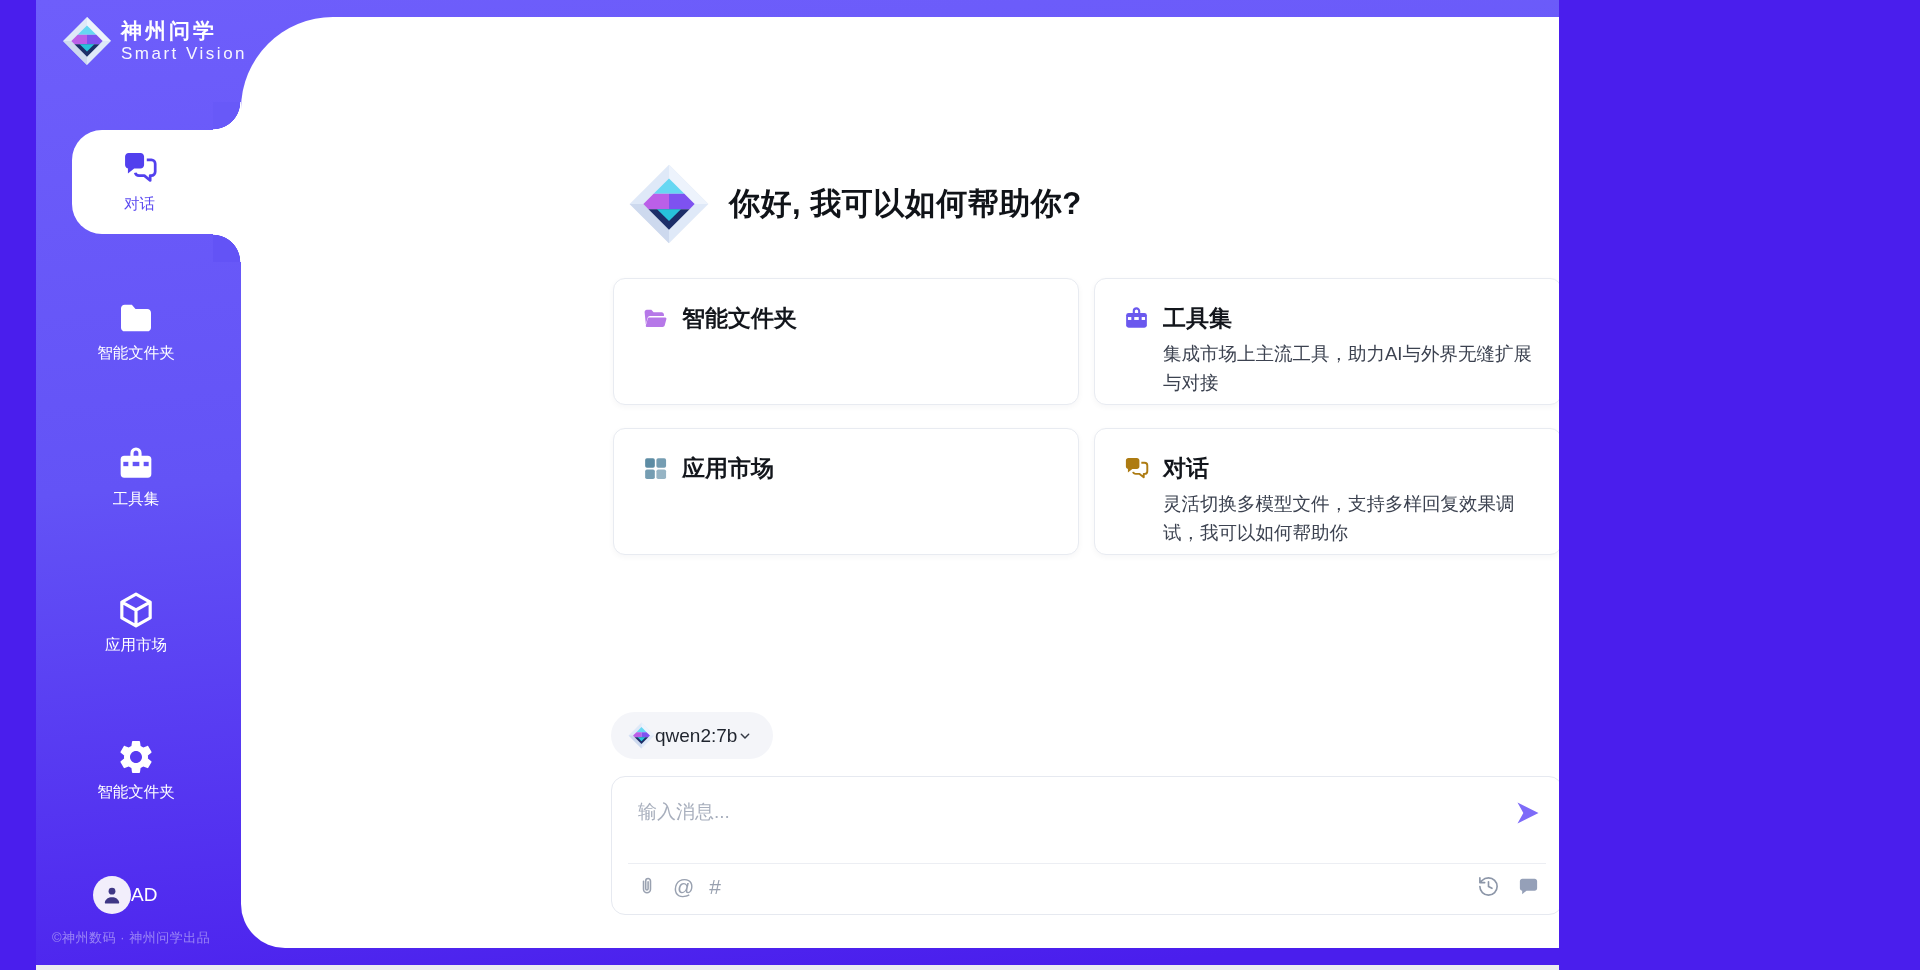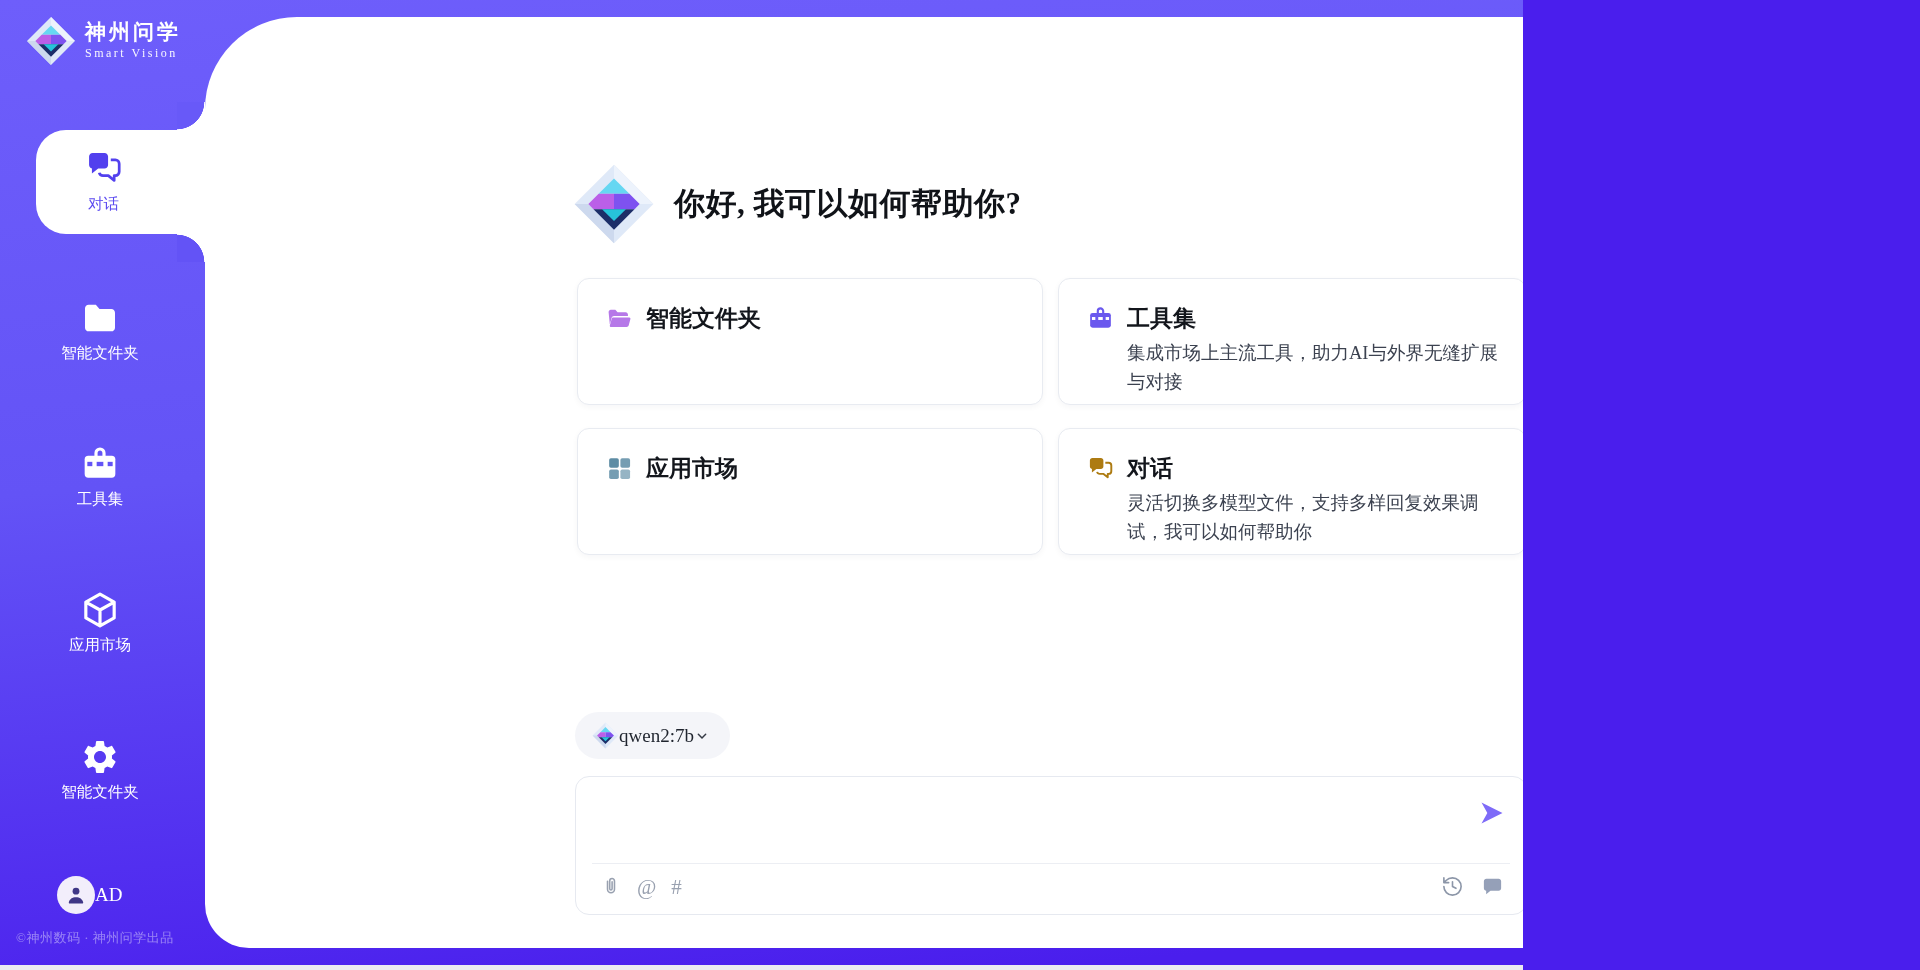--- a/index.html
+++ b/index.html
@@ -1,48 +1,48 @@
 <!DOCTYPE html>
 <html><head>
 <meta charset="utf-8">
 <style>
   html,body{margin:0;padding:0;background:#4a1eed;}
   .stage{position:relative;width:1523px;height:970px;overflow:hidden;
     background:linear-gradient(175deg,#6e5efb 0%,#6353f6 45%,#4a1eed 96%);
-    font-family:Liberation Serif, serif;}
+    font-family:Liberation Sans, sans-serif;margin-left:36px;}
   
   .main-panel{position:absolute;left:205px;top:17px;width:1700px;height:931px;
     background:#fff;border-radius:92px 44px 44px 44px;}
   .bottom-strip{position:absolute;left:0;bottom:0;width:1920px;height:5px;background:#ebebf1;}
   
   .brand{position:absolute;left:26px;top:16px;display:flex;align-items:center;gap:9px;cursor:pointer;}
   .brand-txt{display:flex;flex-direction:column;color:#fff;line-height:1.1;}
   .brand-cn{font-size:21px;font-weight:700;letter-spacing:3px;}
-  .brand-en{font-size:12px;letter-spacing:2.5px;margin-top:3px;opacity:.95;}
+  .brand-en{font-size:17px;letter-spacing:2.5px;margin-top:3px;opacity:.95;}
   
   .tab-active{position:absolute;left:36px;top:130px;width:169px;height:104px;background:#fff;
     border-radius:30px 0 0 30px;display:flex;flex-direction:column;align-items:center;
     justify-content:center;padding-right:34px;box-sizing:border-box;cursor:pointer;}
   .fillet{position:absolute;width:28px;height:28px;}
   .fillet-top{left:177px;top:102px;background:radial-gradient(circle at 0 0,#6859f8 27px,#fff 27.6px);}
   .fillet-bottom{left:177px;top:234px;background:radial-gradient(circle at 0 100%,#6353f6 27px,#fff 27.6px);}
   .tab-label{margin-top:7px;font-size:15.5px;color:#5b4af0;font-weight:500;}
   
   .nav-item{position:absolute;left:30px;width:140px;display:flex;flex-direction:column;
     align-items:center;color:#fff;cursor:pointer;}
   .nav-icon{display:block;height:40px;}
   .nav-label{margin-top:5px;font-size:15.5px;}
   
   .user-row{position:absolute;left:57px;top:876px;display:flex;align-items:center;cursor:pointer;}
   .avatar{width:38px;height:38px;border-radius:50%;background:#f2eefb;display:flex;
     align-items:center;justify-content:center;}
   .user-name{color:#fff;font-size:19px;}
   .side-footer{position:absolute;left:16px;top:929px;font-size:13px;color:rgba(255,255,255,.42);letter-spacing:.5px;}
   
-  .greeting{position:absolute;left:573px;top:163px;display:flex;align-items:center;gap:19px;}
+  .greeting{position:absolute;left:592px;top:163px;display:flex;align-items:center;gap:19px;}
   .greeting-title{font-size:31px;font-weight:700;color:#101318;letter-spacing:.5px;}
   
   .cards{position:absolute;left:577px;top:278px;display:grid;
     grid-template-columns:466px 468px;grid-auto-rows:127px;gap:23px 15px;}
   .card{position:relative;background:#fff;border:1px solid #e8ebf1;border-radius:12px;
     box-shadow:0 2px 6px rgba(17,24,39,.04);cursor:pointer;}
   .card-icon{position:absolute;left:28px;top:26px;width:27px;height:27px;}
   .card-title{position:absolute;left:68px;top:24px;font-size:23px;font-weight:700;color:#13161c;}
   .card-desc{position:absolute;left:68px;top:60px;right:22px;font-size:18.5px;line-height:29px;color:#3c4250;}
   
@@ -244,20 +244,21 @@
     </span>
     <span class="model-name">qwen2:7b</span>
     <span>
       <svg width="16" height="16" viewBox="0 0 24 24">
         <path d="M6.5 9.5 12 15l5.5-5.5" fill="none" stroke="#353a45" stroke-width="2.2" stroke-linecap="round" stroke-linejoin="round"></path>
       </svg>
     </span>
   </div>
 
   <div class="composer">
+    <input class="composer-input" type="text" placeholder="输入消息..." style="">
     <button class="send-btn">
       <span>
         <svg width="28" height="28" viewBox="0 0 24 24">
           <path d="M3 3l18 9L3 21l5-9L3 3z" fill="#7e6bf8"></path>
         </svg>
       </span>
     </button>
     <div class="composer-divider"></div>
 
     <div class="composer-left-icons">

